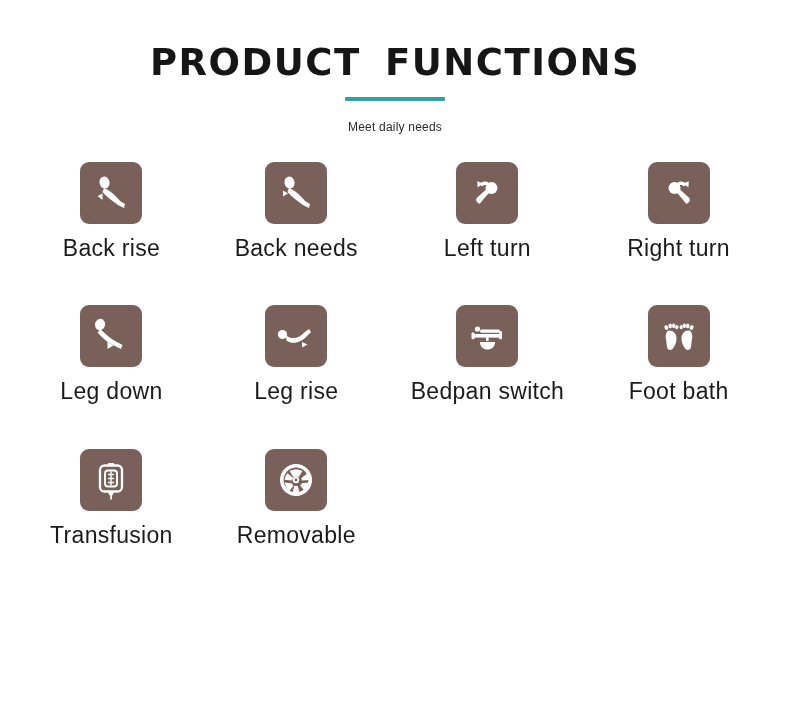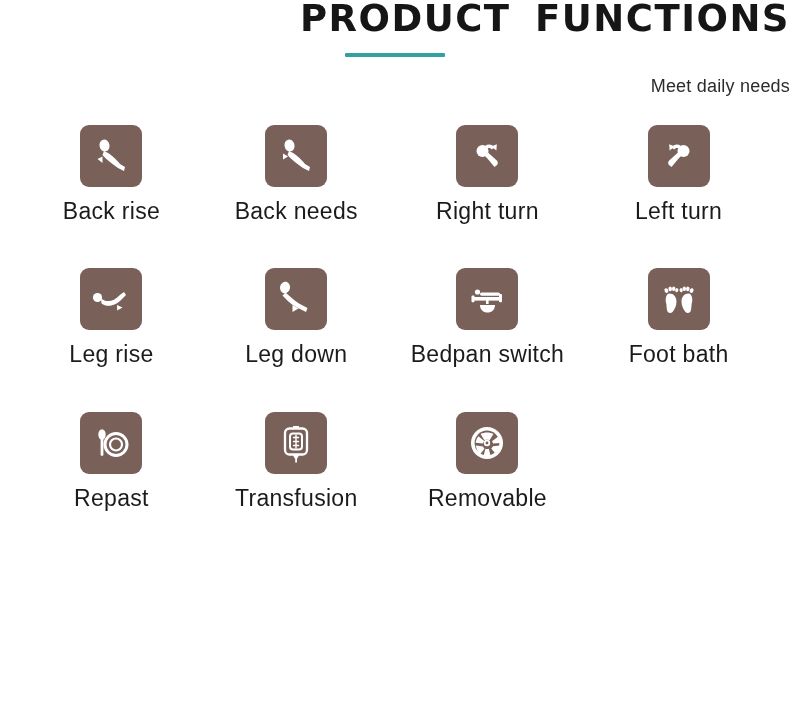--- a/index.html
+++ b/index.html
@@ -16,21 +16,22 @@
   }
   .page {
     width: 790px;
     height: 707px;
     position: relative;
     background: #ffffff;
   }
 
   
   .header {
-    text-align: right;
+    padding-top: 44px;
+    text-align: center;
   }
   .page-title {
     font-family: "DejaVu Sans", sans-serif;
     font-weight: bold;
     font-size: 37px;
     letter-spacing: 1.5px;
     color: #161616;
     line-height: 1.05;
     margin: 0;
     word-spacing: 10px;
@@ -42,21 +43,21 @@
   .divider {
     width: 100px;
     height: 4px;
     background: #33a0a4;
     margin: 0 auto;
     border-radius: 1px;
   }
   .subtitle {
     margin-top: 18px;
     font-family: "Liberation Sans", sans-serif;
-    font-size: 18px;
+    font-size: 12px;
     color: #2c2c2c;
     letter-spacing: 0.2px;
   }
 
   
   .grid {
     margin-top: 28px;
     padding: 0 41px;
     display: grid;
     grid-template-columns: repeat(4, 1fr);
@@ -126,63 +127,63 @@
           <path d="M15 17 C21 19 27 25 31 30 L36 33 L35 37 L29 34 C23 30 17 25 13.5 21 Z" fill="#fff"></path>
           <path d="M14 22.5 L9 25.5 L9 19.5 Z" fill="#fff"></path>
         </svg>
       </div>
       <div class="cell-label">Back needs</div>
     </div>
 
     <div class="cell">
       <div class="tile">
         <svg width="44" height="44" viewBox="0 0 44 44">
+          <circle cx="26.5" cy="17" r="6" fill="#fff"></circle>
+          <path d="M24 22 C21 25 17 30 14.5 33 L12 31 C10.8 29.8 10.9 27.8 12.2 26.6 L21 18.6 Z" fill="#fff"></path>
+          <path d="M14.5 13.5 C16.5 10.5 20.5 9.8 23.5 11.5 L21.8 14.6 C20.2 13.7 18.2 14.1 17.2 15.6 Z" fill="#fff"></path>
+          <path d="M12.2 10.2 L17.8 12.6 L12.6 16.4 Z" fill="#fff"></path>
+        </svg>
+      </div>
+      <div class="cell-label">Left turn</div>
+    </div>
+
+    <div class="cell">
+      <div class="tile">
+        <svg width="44" height="44" viewBox="0 0 44 44">
           <g transform="translate(44,0) scale(-1,1)">
             <circle cx="26.5" cy="17" r="6" fill="#fff"></circle>
             <path d="M24 22 C21 25 17 30 14.5 33 L12 31 C10.8 29.8 10.9 27.8 12.2 26.6 L21 18.6 Z" fill="#fff"></path>
             <path d="M14.5 13.5 C16.5 10.5 20.5 9.8 23.5 11.5 L21.8 14.6 C20.2 13.7 18.2 14.1 17.2 15.6 Z" fill="#fff"></path>
             <path d="M12.2 10.2 L17.8 12.6 L12.6 16.4 Z" fill="#fff"></path>
           </g>
         </svg>
       </div>
       <div class="cell-label">Right turn</div>
     </div>
 
     <div class="cell">
       <div class="tile">
         <svg width="44" height="44" viewBox="0 0 44 44">
-          <circle cx="26.5" cy="17" r="6" fill="#fff"></circle>
-          <path d="M24 22 C21 25 17 30 14.5 33 L12 31 C10.8 29.8 10.9 27.8 12.2 26.6 L21 18.6 Z" fill="#fff"></path>
-          <path d="M14.5 13.5 C16.5 10.5 20.5 9.8 23.5 11.5 L21.8 14.6 C20.2 13.7 18.2 14.1 17.2 15.6 Z" fill="#fff"></path>
-          <path d="M12.2 10.2 L17.8 12.6 L12.6 16.4 Z" fill="#fff"></path>
-        </svg>
-      </div>
-      <div class="cell-label">Left turn</div>
+          <ellipse cx="11" cy="10.5" rx="5" ry="5.8" fill="#fff" transform="rotate(14 11 10.5)"></ellipse>
+          <path d="M11.5 15.5 C15 18.5 19.5 23 25 26.5 L33.5 31 L32 35 L23 30.5 C16.5 27 11.5 22 8.5 18.5 Z" fill="#fff"></path>
+          <path d="M18.5 28 L24.5 31.5 L18.5 35 Z" fill="#fff"></path>
+        </svg>
+      </div>
+      <div class="cell-label">Leg down</div>
     </div>
 
     <div class="cell">
       <div class="tile">
         <svg width="44" height="44" viewBox="0 0 44 44">
           <circle cx="8.5" cy="20.5" r="4.6" fill="#fff"></circle>
           <path d="M12 21.5 C18 26 25 24.5 31.5 17.5 L35 15 L37 18 L33.5 21.5 C26.5 29.5 18 30.5 12.5 26.5 Z" fill="#fff"></path>
           <path d="M28 28 L33.5 30.5 L28.2 33.6 Z" fill="#fff"></path>
         </svg>
       </div>
       <div class="cell-label">Leg rise</div>
-    </div>
-
-    <div class="cell">
-      <div class="tile">
-        <svg width="44" height="44" viewBox="0 0 44 44">
-          <ellipse cx="11" cy="10.5" rx="5" ry="5.8" fill="#fff" transform="rotate(14 11 10.5)"></ellipse>
-          <path d="M11.5 15.5 C15 18.5 19.5 23 25 26.5 L33.5 31 L32 35 L23 30.5 C16.5 27 11.5 22 8.5 18.5 Z" fill="#fff"></path>
-          <path d="M18.5 28 L24.5 31.5 L18.5 35 Z" fill="#fff"></path>
-        </svg>
-      </div>
-      <div class="cell-label">Leg down</div>
     </div>
 
 
     <div class="cell">
       <div class="tile">
         <svg width="44" height="44" viewBox="0 0 44 44">
           <circle cx="12.5" cy="15" r="2.6" fill="#fff"></circle>
           <rect x="15" y="15.5" width="20" height="3.2" rx="1.6" fill="#fff"></rect>
           <rect x="8" y="20" width="28" height="3.6" fill="#fff"></rect>
           <rect x="6.5" y="18.4" width="3" height="6.8" rx="1" fill="#fff"></rect>
@@ -209,31 +210,20 @@
             <ellipse cx="9.4" cy="13.6" rx="1.9" ry="2.4" transform="rotate(-22 9.4 13.6)"></ellipse>
             <ellipse cx="13.2" cy="11.9" rx="1.8" ry="2.3" transform="rotate(-10 13.2 11.9)"></ellipse>
             <ellipse cx="16.7" cy="11.8" rx="1.7" ry="2.2" transform="rotate(4 16.7 11.8)"></ellipse>
             <ellipse cx="19.8" cy="13.2" rx="1.6" ry="2.1" transform="rotate(14 19.8 13.2)"></ellipse>
           </g>
         </svg>
       </div>
       <div class="cell-label">Foot bath</div>
     </div>
 
-    <div class="cell">
-      <div class="tile">
-        <svg width="44" height="44" viewBox="0 0 44 44">
-          <ellipse cx="13" cy="13.5" rx="3.7" ry="5.2" fill="#fff"></ellipse>
-          <rect x="11.6" y="17" width="2.8" height="18" rx="1.4" fill="#fff"></rect>
-          <circle cx="27" cy="23.5" r="11" fill="none" stroke="#fff" stroke-width="3"></circle>
-          <circle cx="27" cy="23.5" r="6" fill="none" stroke="#fff" stroke-width="2.2"></circle>
-        </svg>
-      </div>
-      <div class="cell-label">Repast</div>
-    </div>
 
     <div class="cell">
       <div class="tile">
         <svg width="44" height="44" viewBox="0 0 44 44">
           <path d="M19 5 L25 5 L25 8 L19 8 Z" fill="#fff"></path>
           <rect x="11" y="7.5" width="22" height="26" rx="4.5" fill="none" stroke="#fff" stroke-width="2.3"></rect>
           <rect x="16" y="12.5" width="12" height="16" rx="3" fill="none" stroke="#fff" stroke-width="2"></rect>
           <line x1="22" y1="13.5" x2="22" y2="27.5" stroke="#fff" stroke-width="1.4"></line>
           <g stroke="#fff" stroke-width="1.4" stroke-linecap="round">
             <line x1="19.5" y1="16.5" x2="24.5" y2="16.5"></line>

